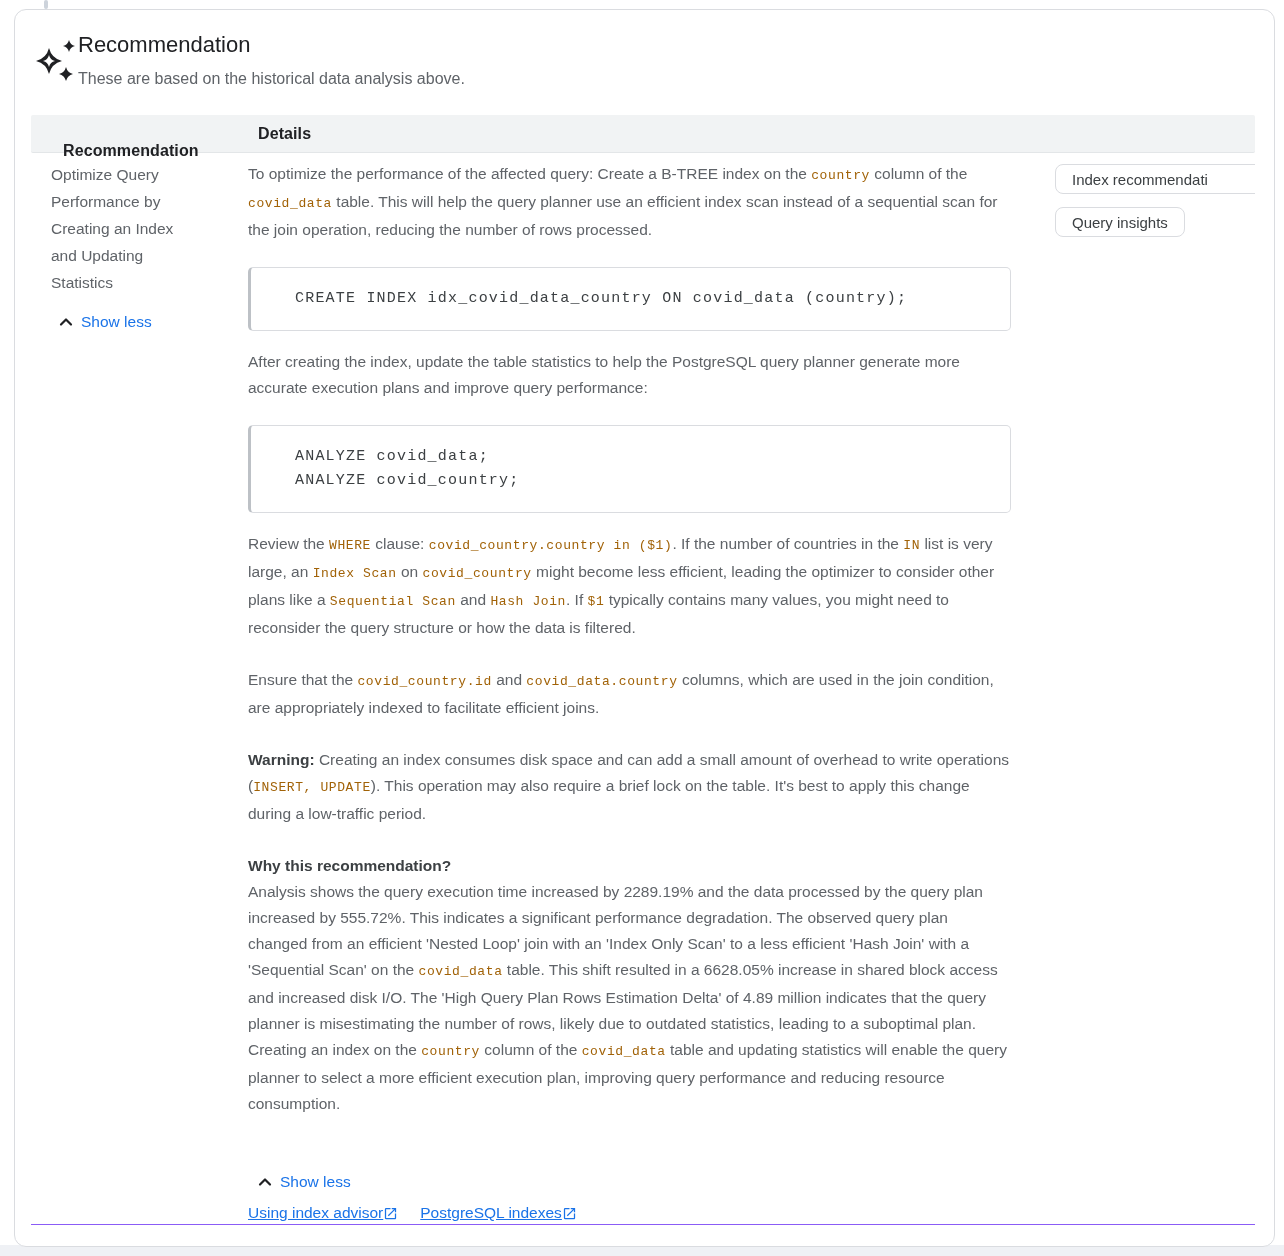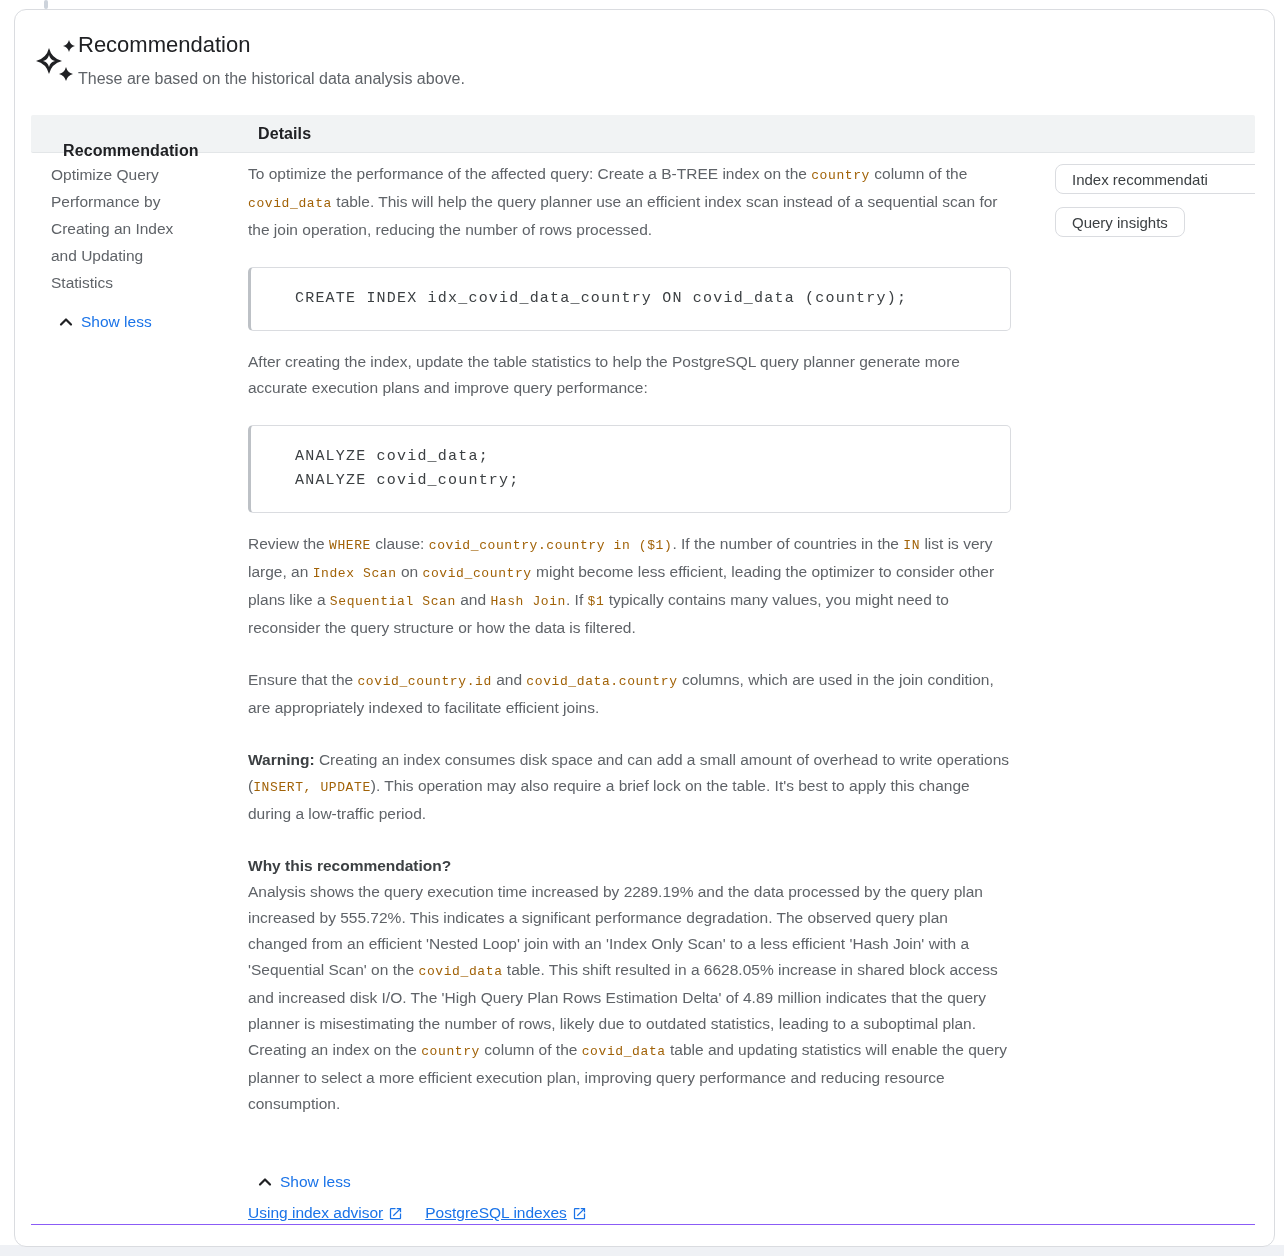--- a/index.html
+++ b/index.html
@@ -45,21 +45,21 @@
   .para { font-size:15.5px; line-height:26px; color:#5f6368; margin:0 0 26px; }
   .para .bold { font-weight:700; color:#3c4043; }
   .inline-code { font-family:"Liberation Mono","DejaVu Sans Mono",monospace;
     font-size:13px; letter-spacing:.6px; color:#a16207;margin-top:14px; }
   .code-block { border:1px solid #dadce0; border-left:3px solid #bdc1c6; border-radius:5px;
     padding:19px 44px; margin:-2px 0 18px; background:#ffffff; }
   .code-line { font-family:"Liberation Mono","DejaVu Sans Mono",monospace; font-size:15px;
     letter-spacing:1.2px; line-height:24px; color:#3c4043; white-space:pre; }
 
   .doc-links { position:absolute; left:0; top:1042px; display:flex; gap:22px; }
-  .doc-link { display:inline-flex; align-items:center; gap:5px; color:#1a73e8;
+  .doc-link { display:inline-flex; align-items:center; color:#1a73e8;
     font-size:15.5px; line-height:20px; text-decoration:underline; cursor:pointer; }
   .ext-icon { width:15px; height:15px; display:block; }
 
   .col-actions { position:absolute; left:1024px; top:10px; display:flex;
     flex-direction:column; align-items:flex-start; gap:13px; }
   .chip { display:inline-flex; align-items:center; height:30px; padding:0 16px;
     background:#ffffff; border:1px solid #dadce0; border-radius:8px; color:#3c4043;
     font-size:15px; font-weight:500; white-space:nowrap; cursor:pointer; }
   .chip-clipped { width:300px; }
 </style>

